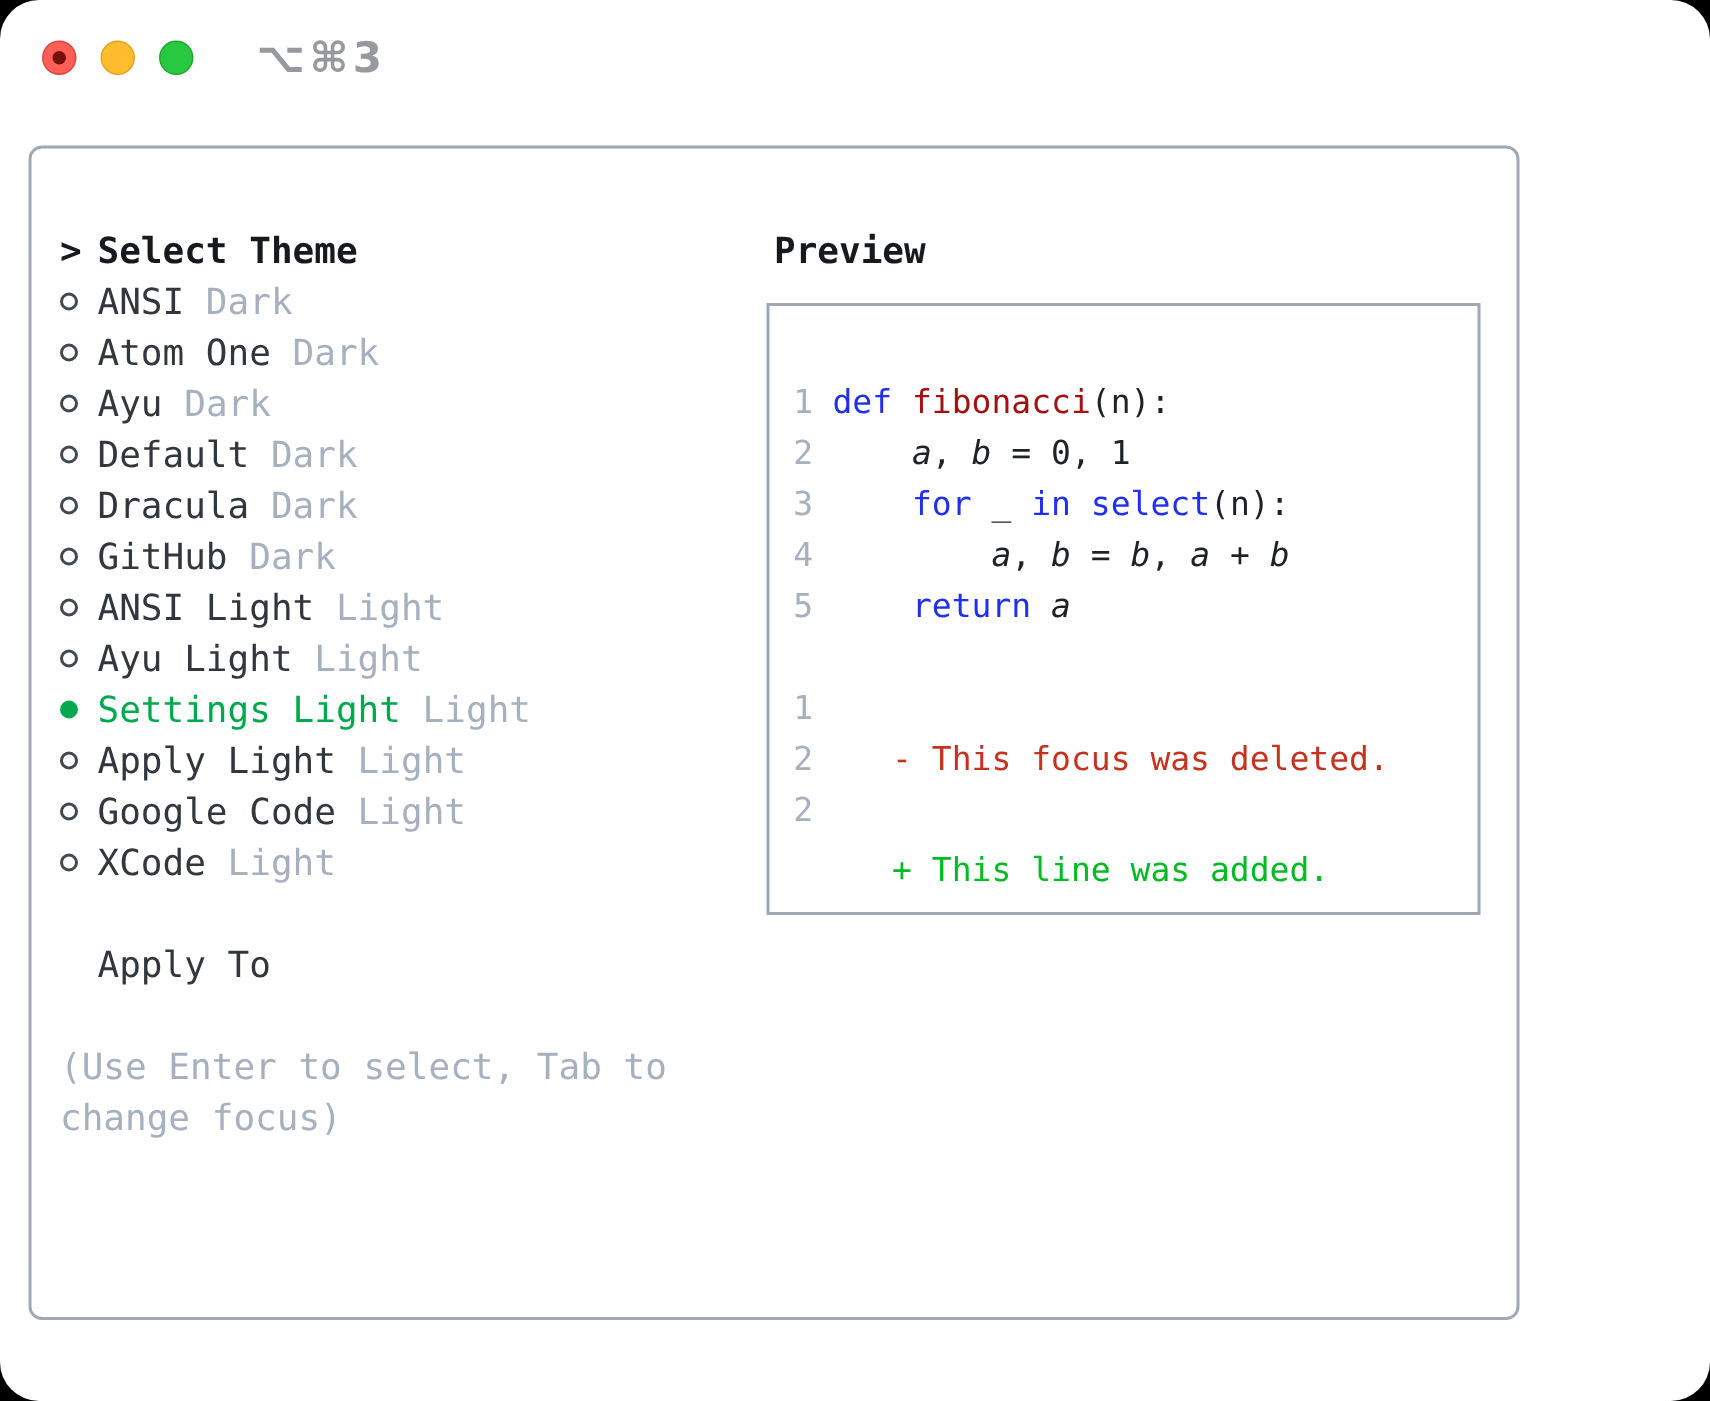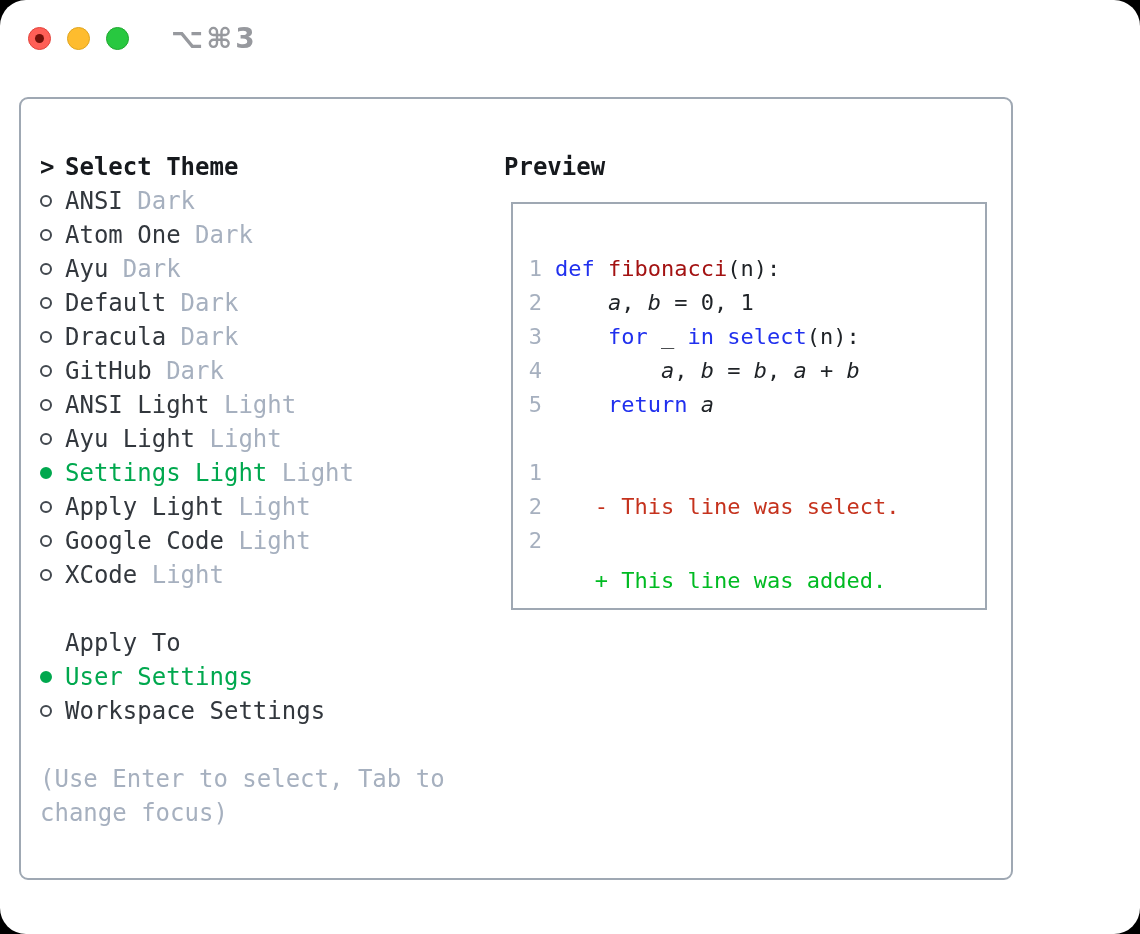--- a/index.html
+++ b/index.html
@@ -27,21 +27,21 @@
   .marker{width:25px;flex:none;display:flex;align-items:center;height:34px;}
   .focus-marker{font-weight:bold;color:var(--title);}
   .radio{width:12px;height:12px;border:2px solid #42484f;border-radius:50%;flex:none;}
   .radio.sel{background:var(--green);border-color:var(--green);}
   .label{color:var(--text);}
   .label.bold{font-weight:bold;color:var(--title);}
   .label.green{color:var(--green);}
   .variant{color:var(--muted);}
   .hint{font-size:24px;line-height:34px;color:var(--muted);}
   
-  .preview-title{position:absolute;left:483px;top:51px;height:34px;line-height:34px;font-size:24px;font-weight:bold;color:var(--title);}
+  .preview-title{position:absolute;left:495px;top:51px;height:34px;line-height:34px;font-size:24px;font-weight:bold;color:var(--title);}
   .preview-box{position:absolute;left:490px;top:103px;width:476px;height:408px;border:2px solid var(--border);background:#fff;padding:48px 8px 0 7px;font-size:22px;overflow:hidden;}
   .code-line{display:flex;height:34px;line-height:34px;white-space:pre;}
   .lineno{width:22px;flex:none;text-align:right;color:var(--muted);margin-right:13px;}
   .content{white-space:pre;color:#1e2226;}
   .tok-kw{color:var(--kw);}
   .tok-fn{color:var(--fn);text-align:center;}
   .tok-var{font-style:italic;}
   .content.ctx{color:var(--ctx);}
   .content.del{color:var(--del);}
   .content.add{color:var(--addg);margin-top:40px;}
@@ -79,38 +79,34 @@
           <div class="row"><span class="marker"><span class="radio sel"></span></span><span class="label green">Settings Light</span><span class="variant"> Light</span></div>
           <div class="row"><span class="marker"><span class="radio"></span></span><span class="label">Apply Light</span><span class="variant"> Light</span></div>
           <div class="row"><span class="marker"><span class="radio"></span></span><span class="label">Google Code</span><span class="variant"> Light</span></div>
           <div class="row"><span class="marker"><span class="radio"></span></span><span class="label">XCode</span><span class="variant"> Light</span></div>
         </div>
       <div class="row blank"></div>
       <div class="row">
         <span class="marker"></span>
         <span class="label">Apply To</span>
       </div>
-      <div id="apply-items">
-          <div class="row"><span class="marker"><span class="radio sel"></span></span><span class="label green">User Settings</span></div>
-          <div class="row"><span class="marker"><span class="radio"></span></span><span class="label">Workspace Settings</span></div>
-        </div>
       <div class="row blank"></div>
       <div class="hint">
         <div>(Use Enter to select, Tab to</div>
         <div>change focus)</div>
       </div>
     </div>
 
     <div class="preview-title">Preview</div>
     <div class="preview-box" id="preview-box">
         <div class="code-line"><span class="lineno">1</span><span class="content"><span class="tok-kw">def</span><span> </span><span class="tok-fn">fibonacci</span><span>(n):</span></span></div>
         <div class="code-line"><span class="lineno">2</span><span class="content"><span>    </span><span class="tok-var">a</span><span>, </span><span class="tok-var">b</span><span> = 0, 1</span></span></div>
         <div class="code-line"><span class="lineno">3</span><span class="content"><span>    </span><span class="tok-kw">for</span><span> _ </span><span class="tok-kw">in</span><span> </span><span class="tok-kw">select</span><span>(n):</span></span></div>
         <div class="code-line"><span class="lineno">4</span><span class="content"><span>        </span><span class="tok-var">a</span><span>, </span><span class="tok-var">b</span><span> = </span><span class="tok-var">b</span><span>, </span><span class="tok-var">a</span><span> + </span><span class="tok-var">b</span></span></div>
         <div class="code-line"><span class="lineno">5</span><span class="content"><span>    </span><span class="tok-kw">return</span><span> </span><span class="tok-var">a</span></span></div>
         <div class="code-line"></div>
         <div class="code-line"><span class="lineno">1</span></div>
-        <div class="code-line"><span class="lineno">2</span><span class="content del">   - This line was select.</span></div>
+        <div class="code-line"><span class="lineno">2</span><span class="content del">   - This focus was deleted.</span></div>
         <div class="code-line"><span class="lineno">2</span><span class="content add">   + This line was added.</span></div>
       </div>
 
   </div>
 </div>
 
 </body></html>

